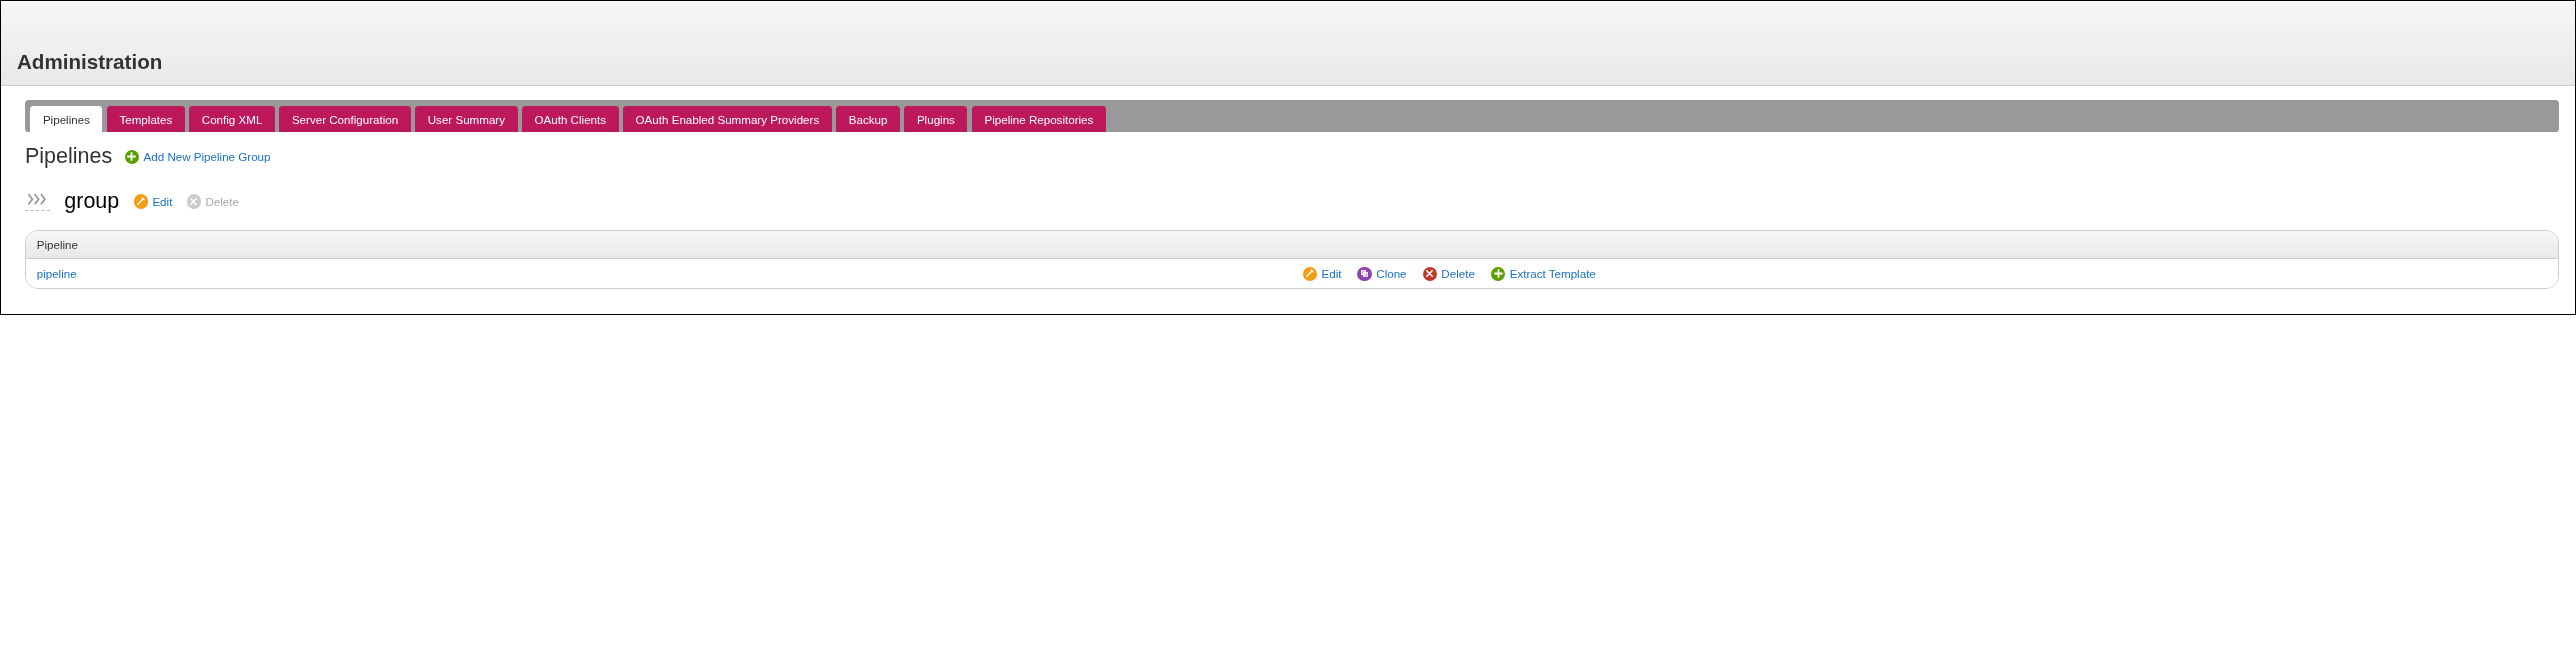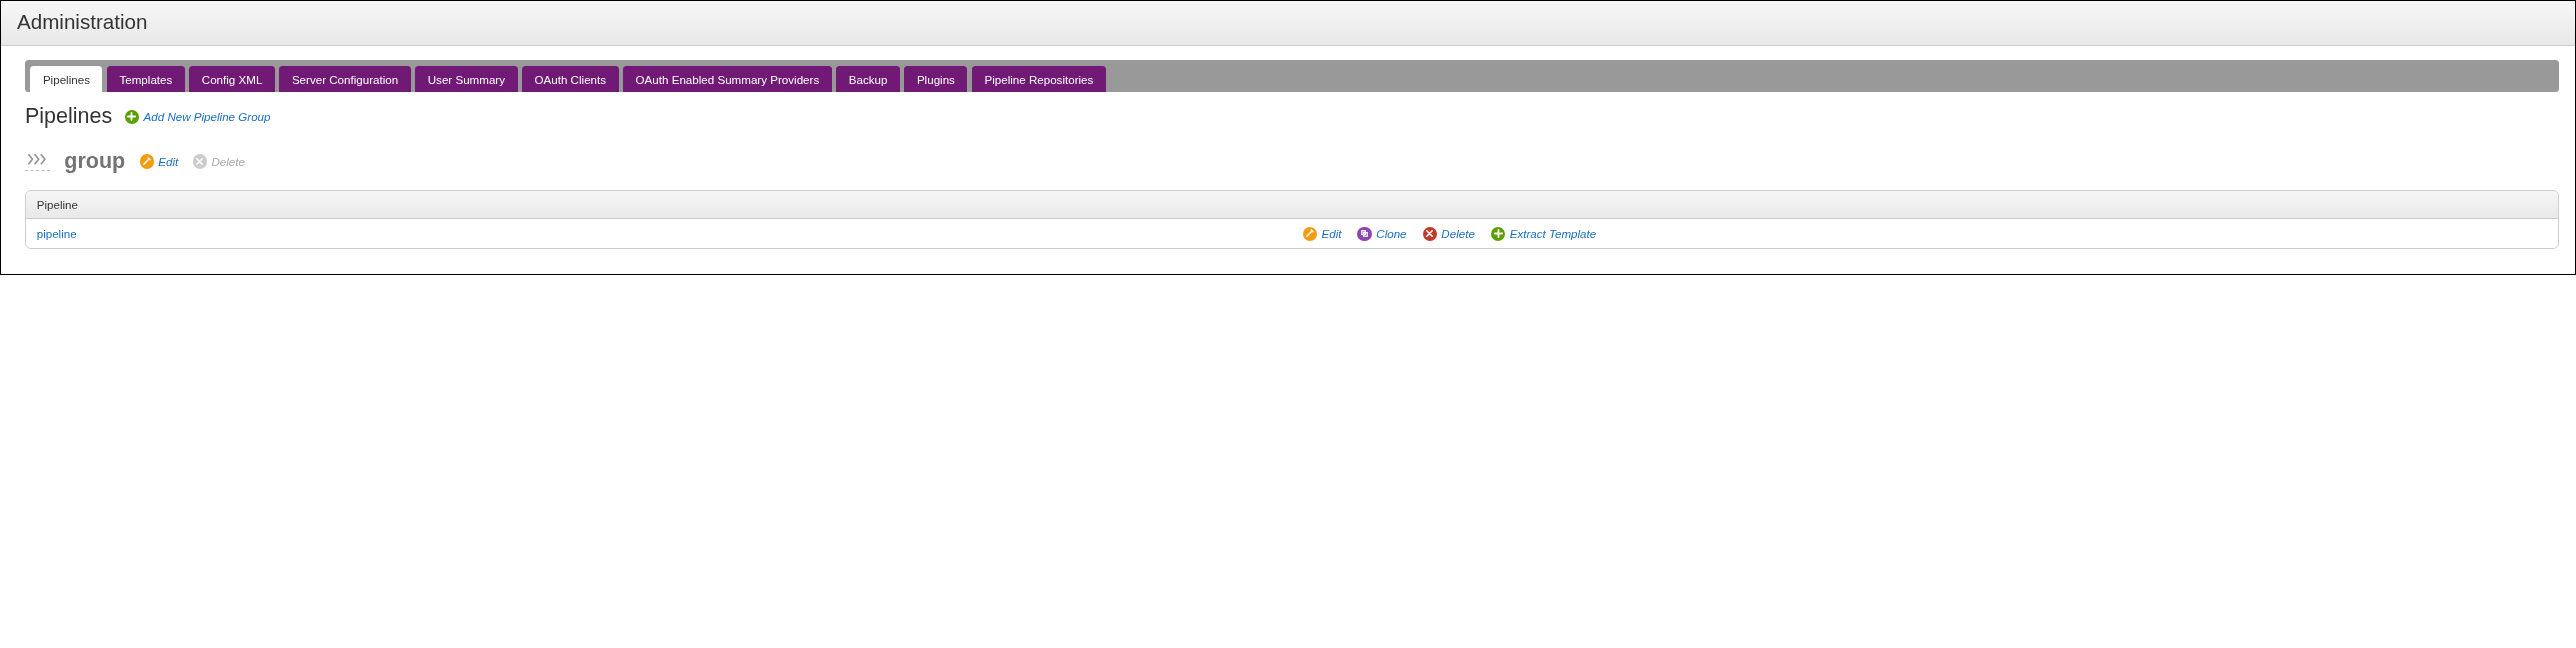--- a/index.html
+++ b/index.html
@@ -3,66 +3,66 @@
 <meta charset="utf-8">
 <style>
   * { box-sizing: border-box; margin: 0; padding: 0; }
   body { font-family: "Helvetica Neue", Helvetica, Arial, sans-serif; font-size: 11.6px; color: #333; background: #fff; }
   .outer { border: 1.8px solid #000; padding: 0; }
   .header-bar {
     background: linear-gradient(#f7f7f7, #e8e8e8);
     border-bottom: 0.9px solid #ccc;
     padding: 9px 16px 10.7px 16px;
   }
-  .header-title { font-size: 20.6px; font-weight: 400; color: #333; }
+  .header-title { font-size: 20.6px; font-weight: 700; color: #333; margin-top: 40px; }
   .content { padding: 0 16px 25px 24px; }
   .tabbar {
     background: #999;
     border-radius: 3.6px;
     padding: 6.3px 5.4px 0 5.4px;
     margin-top: 14.3px;
     display: flex;
     gap: 4.5px;
   }
   .tab {
-    background: #701a75;
+    background: #be185d;
     color: #fff;
     padding: 6.3px 12.5px;
     border-radius: 3.6px 3.6px 0 0;
     font-size: 11.6px;
     cursor: pointer;
     white-space: nowrap;
   }
   .tab.active { background: #fff; color: #333; }
   .section-row { display: flex; align-items: center; gap: 12.5px; margin-top: 12.5px; }
   .section-title { font-size: 21.5px; font-weight: 400; color: #333; }
   .link { color: #1a6fc3; cursor: pointer; }
   .muted { color: #aaa; }
-  .icon-btn { display: inline-flex; align-items: center; gap: 4.5px; cursor: pointer; font-style: italic; }
+  .icon-btn { display: inline-flex; align-items: center; gap: 4.5px; cursor: pointer; }
   .icon-btn.disabled { cursor: default; }
   .circle {
     width: 14.3px; height: 14.3px; border-radius: 50%;
     display: inline-flex; align-items: center; justify-content: center;
     color: #fff; flex-shrink: 0;
   }
   .circle svg { width: 9px; height: 9px; display: block; }
   .c-green  { background: #5aa100; }
   .c-orange { background: #f39c12; }
   .c-grey   { background: #ccc; }
   .c-purple { background: #8e44ad; }
   .c-red    { background: #c0392b; }
   .group-row { display: flex; align-items: center; gap: 14.3px; margin-top: 19.7px; }
   .group-chev {
     width: 25px; height: 18px; display:inline-flex; align-items:center; justify-content:center;
     color:#888; border-bottom: 0.9px dashed #bbb; padding-bottom:3.6px;
   }
   .group-chev svg { width: 21.5px; height: 12.5px; }
-  .group-name { font-size: 21.5px; color: #737373; font-weight: 700; }
+  .group-name { font-size: 21.5px; color: #000000; font-weight: 400; }
   .table {
-    width: 100%; border: 0.9px solid #ccc; border-radius: 6px;
+    width: 100%; border: 0.9px solid #ccc; border-radius: 13px;
     margin-top: 16px; overflow: hidden;
   }
   .thead {
     display: flex; background: linear-gradient(#f6f6f6,#e9e9e9);
     border-bottom: 0.9px solid #ccc;
   }
   .th, .td { padding: 7.2px 10.7px; font-size: 11.6px; }
   .th { color: #333; }
   .col-pipeline { flex: 0 0 50%; }
   .col-actions  { flex: 1; }

